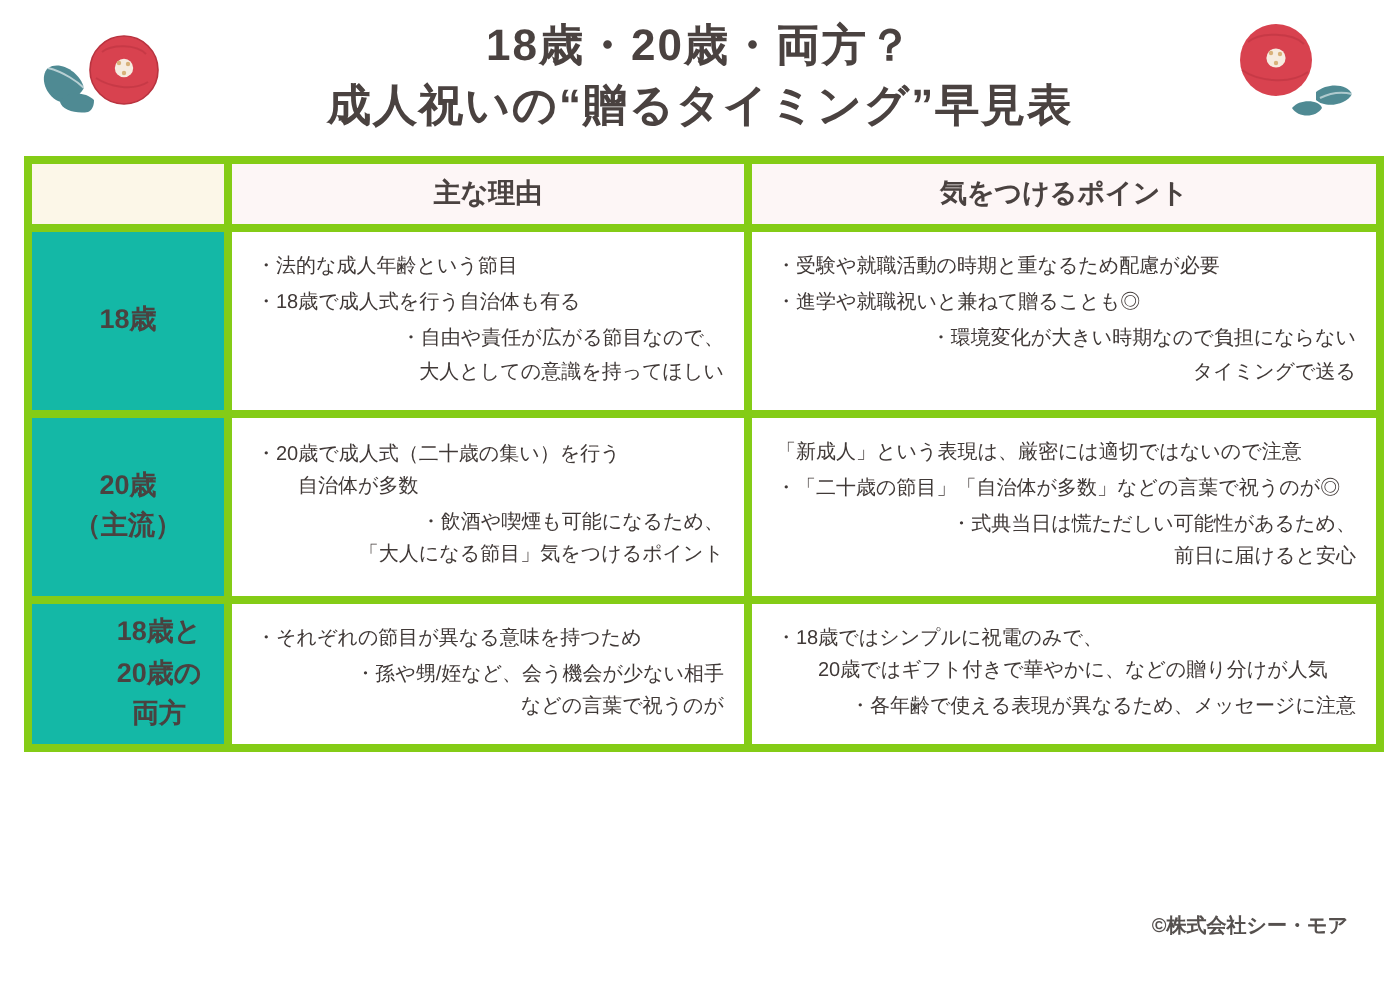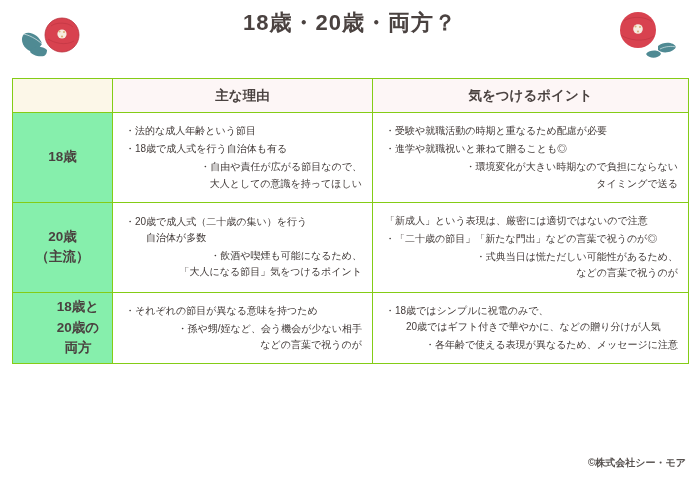--- a/index.html
+++ b/index.html
@@ -55,21 +55,21 @@
   .table-wrap {
     padding: 0 12px;
     box-sizing: border-box;
   }
   table.chart {
     width: 676px;
     border-collapse: collapse;
     table-layout: fixed;
   }
   table.chart th, table.chart td {
-    border: 1px solid #84cc16;
+    border: 4px solid #84cc16;
     vertical-align: middle;
     box-sizing: border-box;
     margin-left: 24px;
   }
   .col-label { width: 100px; }
   .col-reason { width: 260px; }
   .col-point  { width: 316px; }
 
   thead th {
     height: 34px;
@@ -77,21 +77,21 @@
     font-weight: bold;
     color: #4a4240;
     background: #fdf6f6;
     text-align: center;
   }
   thead th.corner {
     background: #fcf7e8;
   }
 
   td.rowlabel {
-    background: #86efac;
+    background: #14b8a6;
     text-align: center;
     font-size: 13.5px;
     font-weight: bold;
     color: #4a4240;
     line-height: 1.5;
   }
   td.cell {
     background: #ffffff;
     padding: 10px 10px 10px 12px;
     font-size: 10px;
@@ -107,21 +107,21 @@
     margin: 0 0 2px 0;
     text-indent: -11px;
     padding-left: 11px;
     white-space: pre-line;
   }
   ul.items li:last-child { margin-bottom: 0; text-align: right; }
 
   
   .footer {
     position: absolute;
-    right: 14px;
+    right: 26px;
     bottom: 6px;
     font-size: 10px;
     font-weight: bold;
     color: #55504e;
   }
 </style>
 </head>
 <body>
 
 <div class="page">
@@ -157,20 +157,21 @@
           <circle cx="30" cy="19" r="1.1" fill="#d8b27a"></circle>
           <circle cx="28" cy="23.5" r="1.1" fill="#d8b27a"></circle>
           <path d="M48 38 C54 33, 64 34, 66 39 C63 45, 52 46, 48 42 Z" fill="#4f8a93"></path>
           <path d="M50 41 C56 38, 62 38, 66 39" stroke="#ffffff" stroke-width="1" fill="none" opacity="0.55"></path>
           <path d="M36 46 C40 41, 50 42, 51 46 C48 51, 39 51, 36 46 Z" fill="#4f8a93"></path>
         </g>
       </svg>
     </span>
 
     <div class="title-line1">18歳・20歳・両方？</div>
+    <div class="title-line2">成人祝いの“贈るタイミング”早見表</div>
   </div>
 
   <div class="table-wrap">
     <table class="chart">
       <colgroup>
         <col class="col-label">
         <col class="col-reason">
         <col class="col-point">
       </colgroup>
       <thead>
@@ -209,23 +210,23 @@
             <ul class="items">
               <li>・20歳で成人式（二十歳の集い）を行う
 　自治体が多数</li>
               <li>・飲酒や喫煙も可能になるため、
 　「大人になる節目」気をつけるポイント</li>
             </ul>
           </td>
           <td class="cell">
             <ul class="items">
               <li>「新成人」という表現は、厳密には適切ではないので注意</li>
-              <li>・「二十歳の節目」「新たな門出」などの言葉で祝うのが◎</li>
+              <li>・「二十歳の節目」「自治体が多数」などの言葉で祝うのが◎</li>
               <li>・式典当日は慌ただしい可能性があるため、
-　などの言葉で祝うのが</li>
+　前日に届けると安心</li>
             </ul>
           </td>
         </tr>
 
         <tr>
           <td class="rowlabel" style="white-space: pre-line; padding-left: 32px;">18歳と
 20歳の
 両方</td>
           <td class="cell">
             <ul class="items">

